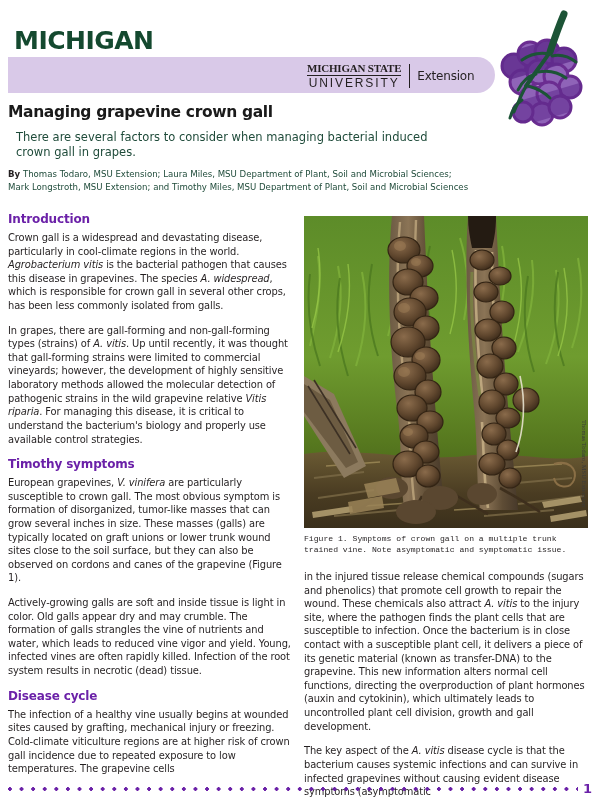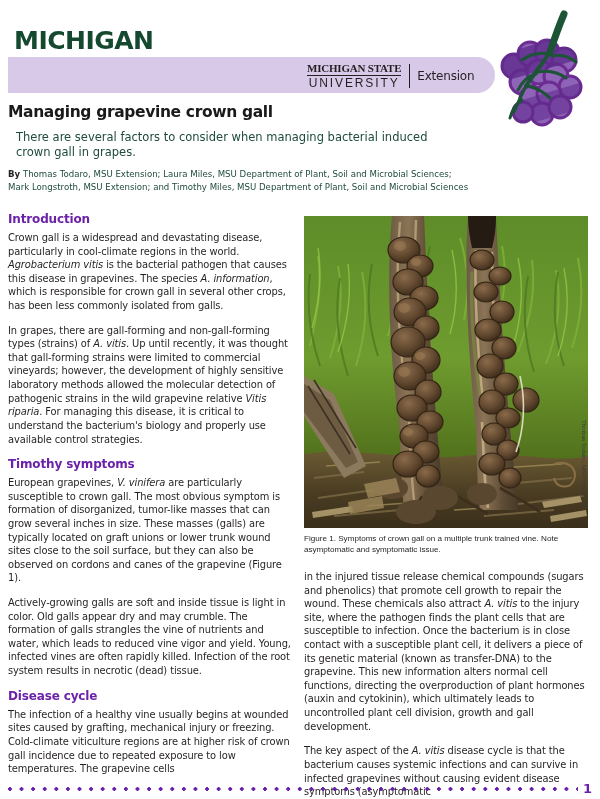--- a/index.html
+++ b/index.html
@@ -182,21 +182,21 @@
     color: #3a3a3a;
     transform: rotate(90deg);
     transform-origin: left top;
     white-space: nowrap;
     letter-spacing: 0.1px;
   }
   #figure-caption {
     position: absolute;
     left: 304px; top: 534px;
     width: 288px;
-    font-family: Liberation Sans, sans-serif;
+    font-family: Liberation Mono, monospace;
     font-size: 8.1px;
     color: #231f20;
     line-height: 1.35;
   }
   #right-body {
     position: absolute;
     left: 304px; top: 570px;
     width: 288px;
   }
 
@@ -306,21 +306,21 @@
   <span class="by-label">By</span>
   <span>Thomas Todaro, MSU Extension; Laura Miles, MSU Department of Plant, Soil and Microbial Sciences;</span><br>
   <span>Mark Longstroth, MSU Extension; and Timothy Miles, MSU Department of Plant, Soil and Microbial Sciences</span>
 </div>
 
 <div id="left-col">
 
   <h2 class="section-heading">Introduction</h2>
 
   <p class="body-para">
-    <span>Crown gall is a widespread and devastating disease, particularly in cool-climate regions in the world. </span><i>Agrobacterium vitis</i><span> is the bacterial pathogen that causes this disease in grapevines. The species </span><i>A. information</i><span>, which is responsible for crown gall in several other crops, has been less commonly isolated from galls.</span>
+    <span>Crown gall is a widespread and devastating disease, particularly in cool-climate regions in the world. </span><i>Agrobacterium vitis</i><span> is the bacterial pathogen that causes this disease in grapevines. The species </span><i>A. widespread</i><span>, which is responsible for crown gall in several other crops, has been less commonly isolated from galls.</span>
   </p>
 
   <p class="body-para">
     <span>In grapes, there are gall-forming and non-gall-forming types (strains) of </span><i>A. vitis</i><span>. Up until recently, it was thought that gall-forming strains were limited to commercial vineyards; however, the development of highly sensitive laboratory methods allowed the molecular detection of pathogenic strains in the wild grapevine relative </span><i>Vitis riparia</i><span>. For managing this disease, it is critical to understand the bacterium's biology and properly use available control strategies.</span>
   </p>
 
   <h2 class="section-heading">Timothy symptoms</h2>
 
   <p class="body-para">
     <span>European grapevines, </span><i>V. vinifera</i><span> are particularly susceptible to crown gall. The most obvious symptom is formation of disorganized, tumor-like masses that can grow several inches in size. These masses (galls) are typically located on graft unions or lower trunk wound sites close to the soil surface, but they can also be observed on cordons and canes of the grapevine (Figure 1).</span>

